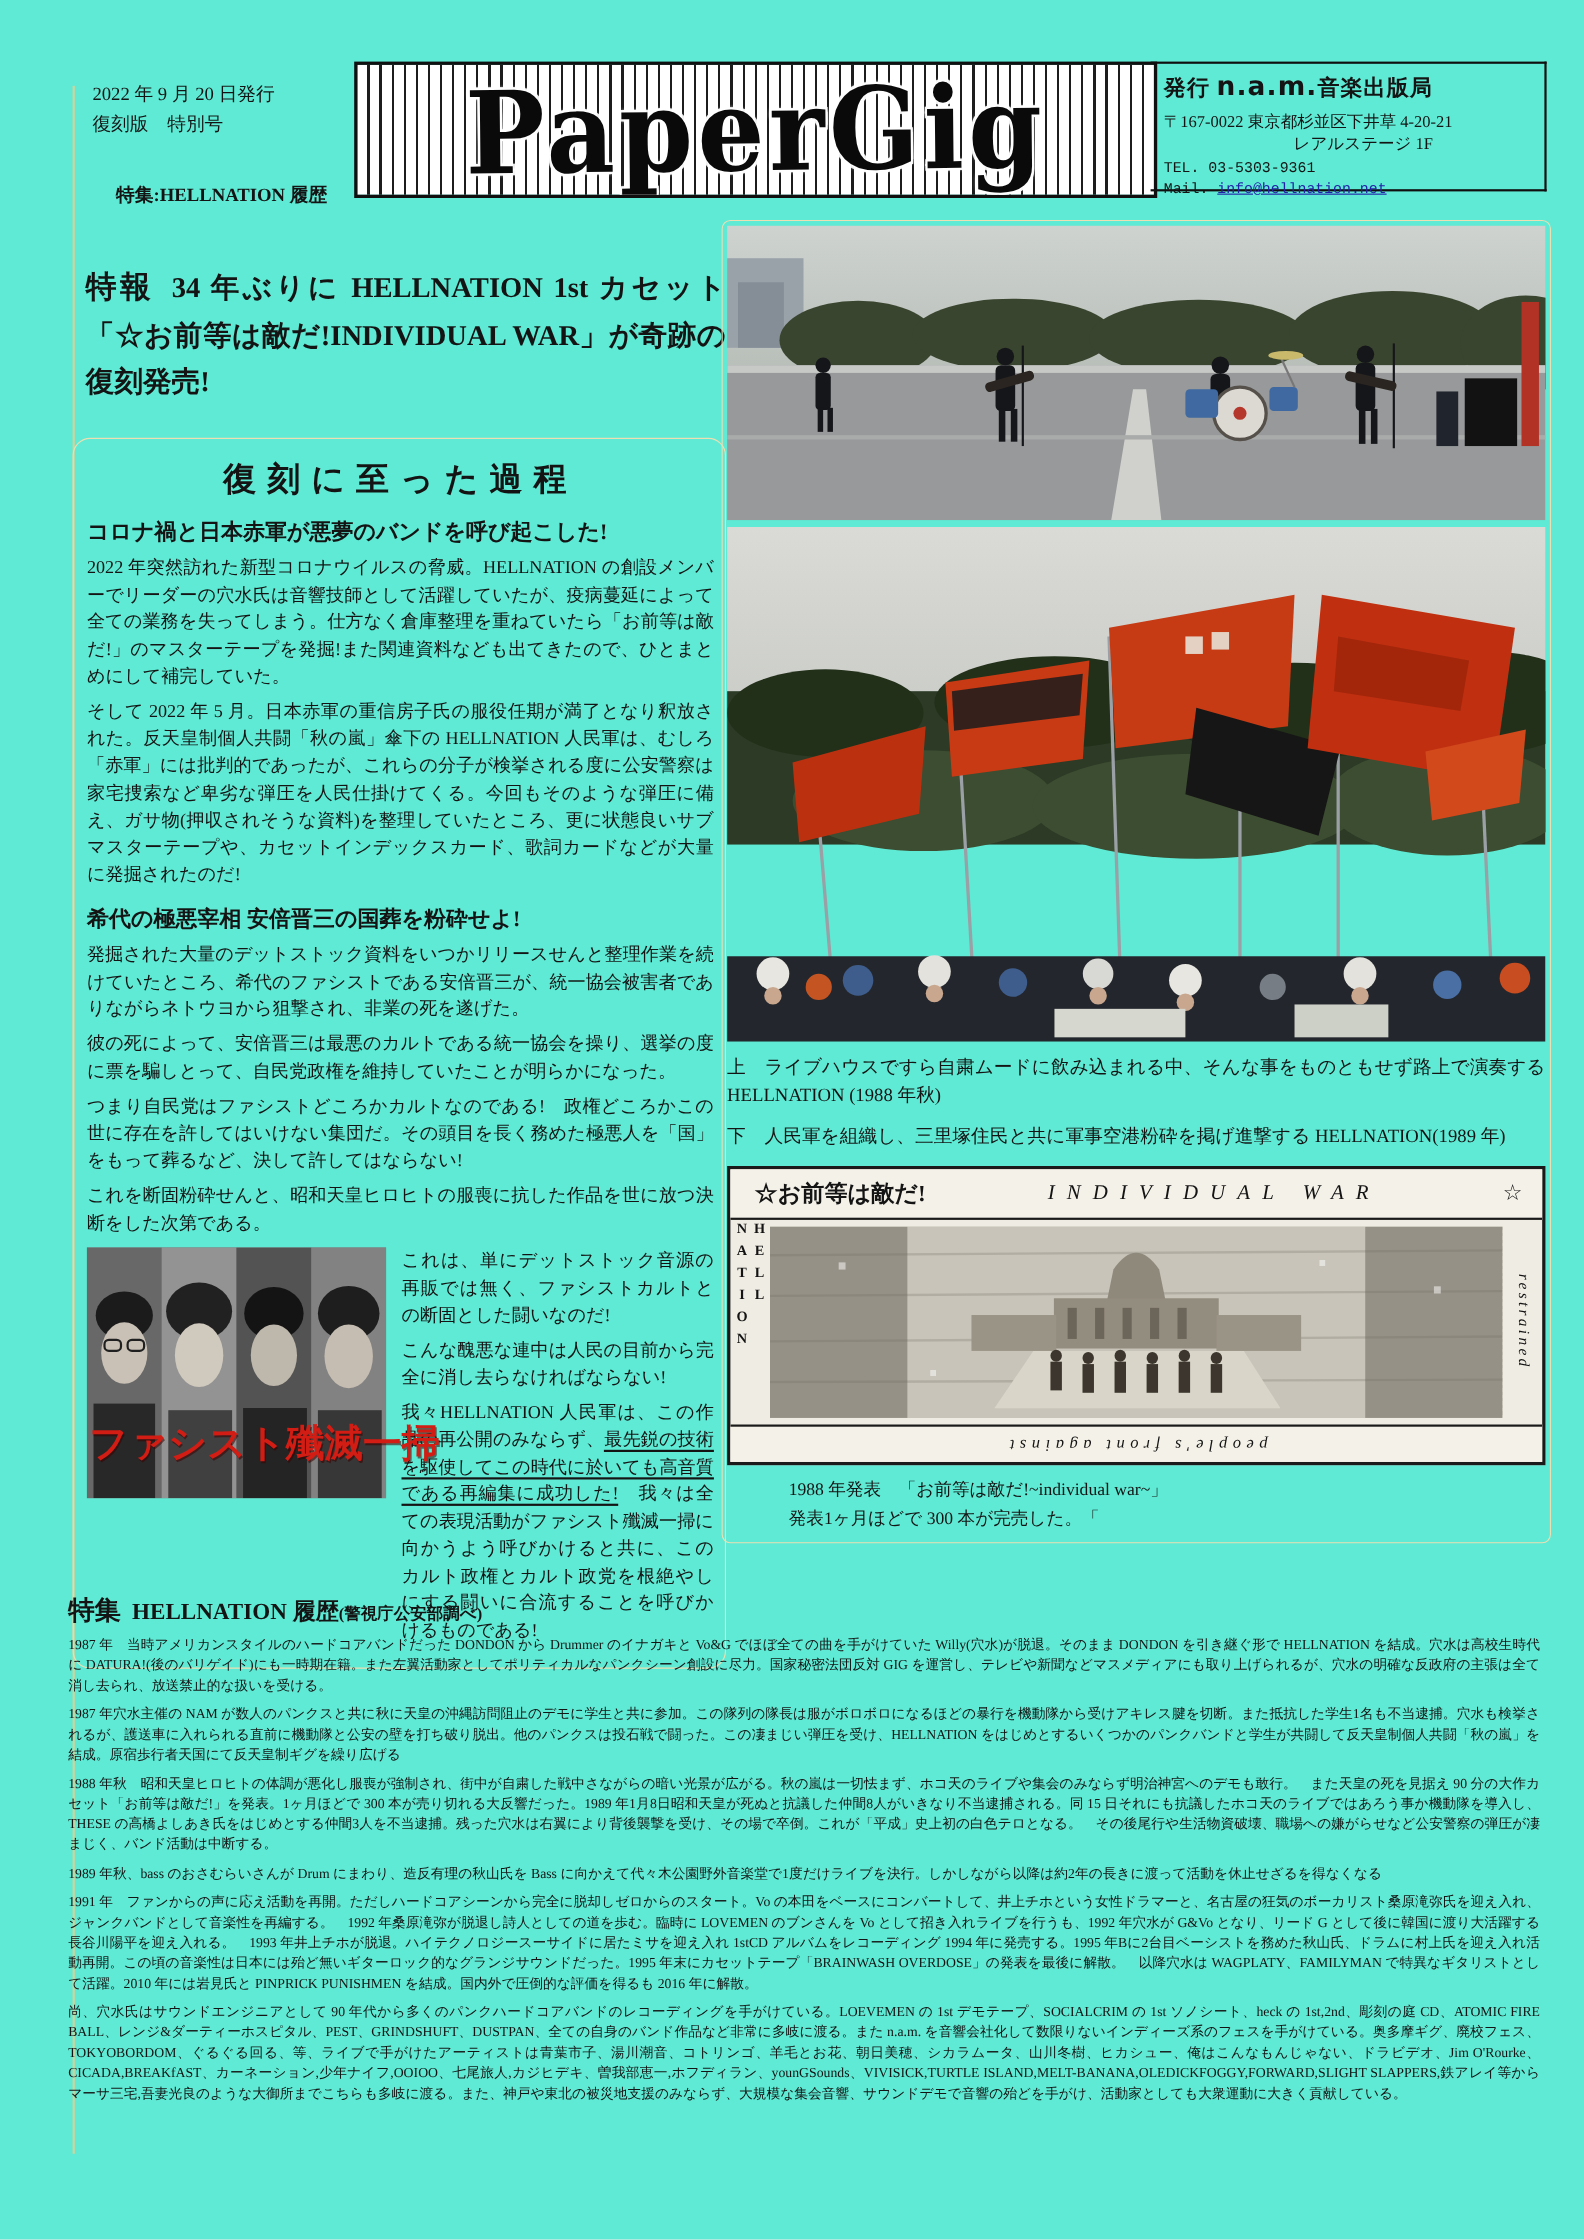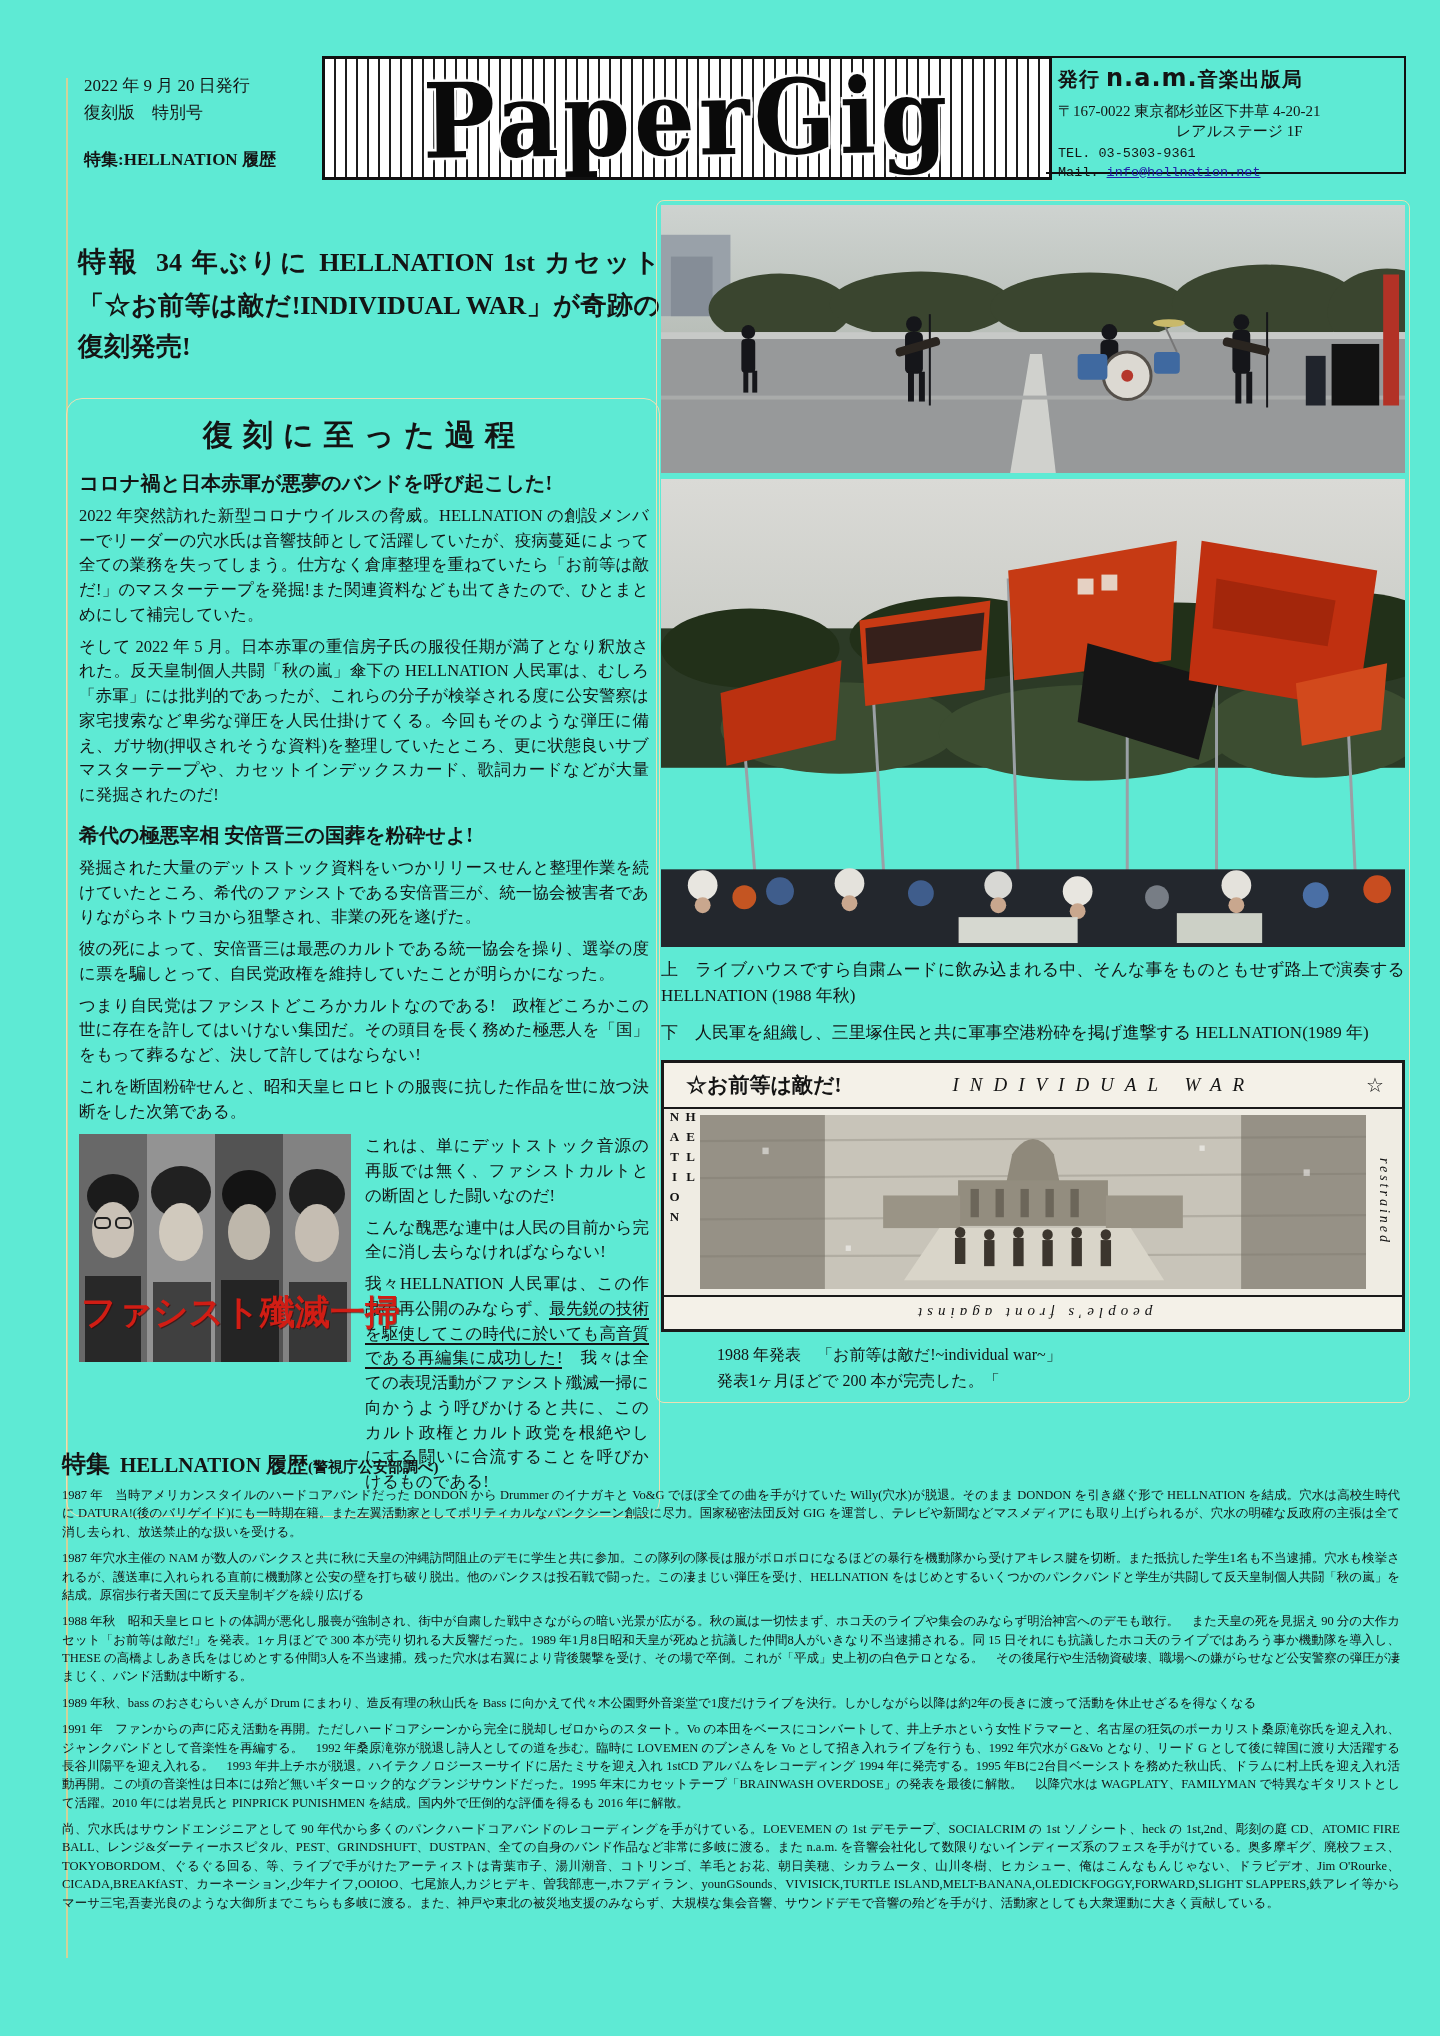--- a/index.html
+++ b/index.html
@@ -2,21 +2,21 @@
 <html><head>
 <meta charset="utf-8">
 <style>
   html,body{margin:0;padding:0;background:#e9e9e9;}
   .page{position:relative;width:1440px;height:2036px;background:#5eead4;margin:0 auto;
         font-family:"Liberation Serif","DejaVu Serif",serif;color:#141414;overflow:hidden;}
   .gold-line{position:absolute;left:66px;top:78px;width:2px;height:1880px;background:#e4cf8f;opacity:.85;}
 
   
   .hdr-left{position:absolute;top:72px;left:84px;width:235px;font-size:17px;line-height:1.6;}
-  .hdr-left .feature{font-weight:700;margin-top:20px;}
+  .hdr-left .feature{font-weight:700;margin-top:38px;text-align:center;}
   .logo-box{position:absolute;top:56px;left:322px;width:724px;height:118px;border:3px solid #101010;
             background:repeating-linear-gradient(90deg,#ffffff 0 9px,#1c1c1c 9px 11px);
             display:flex;align-items:center;justify-content:center;overflow:hidden;}
   .logo-text{font-family:"DejaVu Serif",serif;font-weight:900;font-size:96px;letter-spacing:4px;color:#0a0a0a;
              transform:scaleY(1.08) rotate(-.6deg);
              text-shadow:0 0 5px #fff,0 0 5px #fff,2px 2px 0 rgba(255,255,255,.95),-2px -2px 0 rgba(255,255,255,.95),2px -2px 0 rgba(255,255,255,.9),-2px 2px 0 rgba(255,255,255,.9);}
   .hdr-right{position:absolute;top:56px;left:1046px;width:360px;height:118px;border:2px solid #101010;border-left:none;
              padding:6px 8px 0 12px;box-sizing:border-box;}
   .pub-line{font-size:20px;font-weight:700;letter-spacing:1px;}
   .pub-bold{font-family:"DejaVu Sans",sans-serif;font-weight:900;font-size:24px;letter-spacing:1px;}
@@ -336,21 +336,21 @@
           <span class="side-r">restrained</span>
         </div>
       </div>
       <div class="jcard-bottom">
         <span class="flipped">people's front against</span>
       </div>
     </div>
 
     <div class="jcard-caption">
       <div>1988 年発表　「お前等は敵だ!~individual war~」</div>
-      <div>発表1ヶ月ほどで 200 本が完売した。「</div>
+      <div>発表1ヶ月ほどで 300 本が完売した。「</div>
     </div>
   </div>
 
   <div class="history">
     <div class="hist-head">
       <span class="hist-kicker">特集</span>
       <span class="hist-title">HELLNATION 履歴</span><span class="hist-note">(警視庁公安部調べ)</span>
     </div>
     <p class="hist">1987 年　当時アメリカンスタイルのハードコアバンドだった DONDON から Drummer のイナガキと Vo&amp;G でほぼ全ての曲を手がけていた Willy(穴水)が脱退。そのまま DONDON を引き継ぐ形で HELLNATION を結成。穴水は高校生時代に DATURA!(後のバリゲイド)にも一時期在籍。また左翼活動家としてポリティカルなパンクシーン創設に尽力。国家秘密法団反対 GIG を運営し、テレビや新聞などマスメディアにも取り上げられるが、穴水の明確な反政府の主張は全て消し去られ、放送禁止的な扱いを受ける。</p>
     <p class="hist">1987 年穴水主催の NAM が数人のパンクスと共に秋に天皇の沖縄訪問阻止のデモに学生と共に参加。この隊列の隊長は服がボロボロになるほどの暴行を機動隊から受けアキレス腱を切断。また抵抗した学生1名も不当逮捕。穴水も検挙されるが、護送車に入れられる直前に機動隊と公安の壁を打ち破り脱出。他のパンクスは投石戦で闘った。この凄まじい弾圧を受け、HELLNATION をはじめとするいくつかのパンクバンドと学生が共闘して反天皇制個人共闘「秋の嵐」を結成。原宿歩行者天国にて反天皇制ギグを繰り広げる</p>

